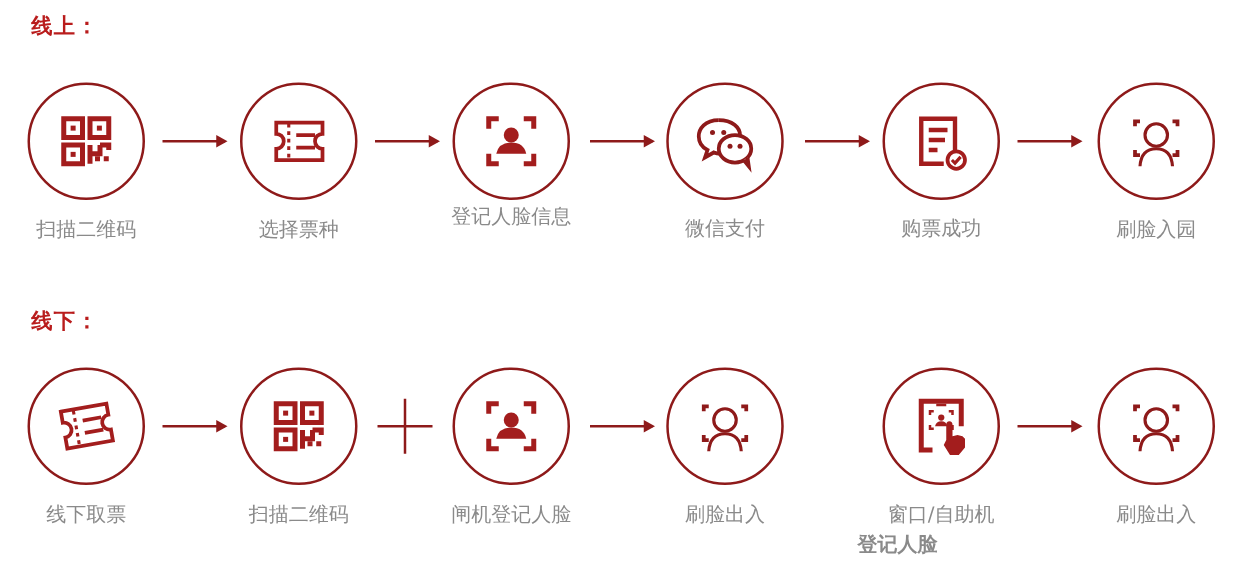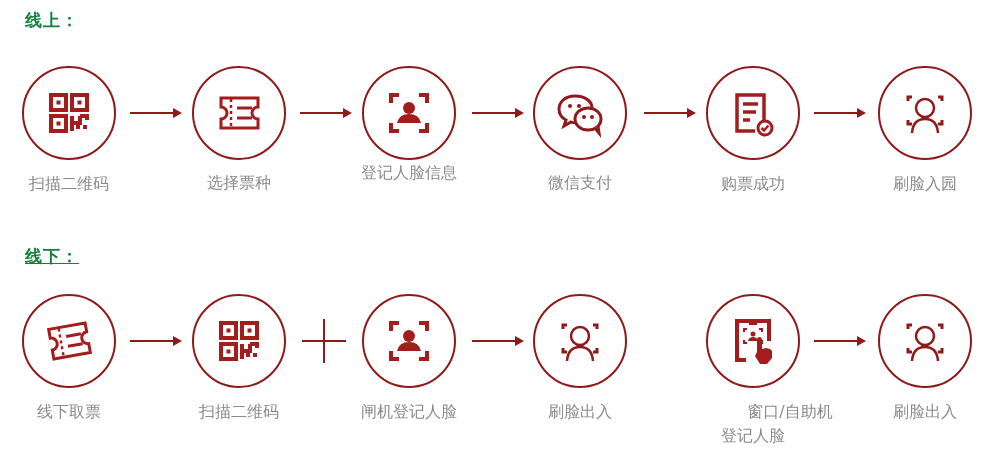--- a/index.html
+++ b/index.html
@@ -1,21 +1,21 @@
 <!DOCTYPE html>
 <html><head>
   <meta charset="utf-8">
   <style>
     html, body { margin:0; padding:0; }
     body {
       width:1000px; height:452px; background:#ffffff; position:relative; overflow:hidden;
       font-family:"DejaVu Sans", "Liberation Sans", sans-serif;
     }
     .heading {
-      position:absolute; left:25px; font-size:17px; font-weight:bold; color:#15803d;
+      position:absolute; left:25px; font-size:17px; font-weight:bold; color:#b91c1c;
       letter-spacing:1px;
     }
     .node {
       position:absolute; width:94px; height:94px; box-sizing:border-box;
       border:2px solid #8e1a1a; border-radius:50%;
     }
     .node svg { position:absolute; left:0; top:0; width:90px; height:90px; }
     .label {
       position:absolute; width:160px; text-align:center; font-size:16px; color:#8a8a8a;
       line-height:22px; white-space:nowrap;
@@ -104,21 +104,21 @@
 </div>
 <div class="label" style="left:-11px; top:173px;">扫描二维码</div>
 
 <div class="arrow" style="left:130px; top:112px; width:50px;"></div>
 
 <div class="node" style="left:192px; top:66px;">
   <svg>
       <use href="#ico-ticket"></use>
     </svg>
 </div>
-<div class="label" style="left:159px; top:173px;font-family:Liberation Mono, monospace;">选择票种</div>
+<div class="label" style="left:159px; top:173px;">选择票种</div>
 
 <div class="arrow" style="left:300px; top:112px; width:50px;"></div>
 
 <div class="node" style="left:362px; top:66px;">
   <svg>
       <use href="#ico-face-reg"></use>
     </svg>
 </div>
 <div class="label" style="left:329px; top:162px;">登记人脸信息</div>
 
@@ -142,21 +142,21 @@
 
 <div class="arrow" style="left:814px; top:112px; width:50px;"></div>
 
 <div class="node" style="left:878px; top:66px;">
   <svg>
       <use href="#ico-face-scan"></use>
     </svg>
 </div>
 <div class="label" style="left:845px; top:173px;">刷脸入园</div>
 
-<div class="heading" style="top:245px;text-decoration:underline;">线下：</div>
+<div class="heading" style="top:245px;">线下：</div>
 
 <div class="node" style="left:22px; top:294px;">
   <svg style="transform:rotate(-10deg);">
       <use href="#ico-ticket"></use>
     </svg>
 </div>
 <div class="label" style="left:-11px; top:401px;">线下取票</div>
 
 <div class="arrow" style="left:130px; top:340px; width:50px;"></div>
 
@@ -183,22 +183,22 @@
       <use href="#ico-face-scan"></use>
     </svg>
 </div>
 <div class="label" style="left:500px; top:401px;">刷脸出入</div>
 
 <div class="node" style="left:706px; top:294px;">
   <svg>
       <use href="#ico-kiosk"></use>
     </svg>
 </div>
-<div class="label" style="left:710px; top:401px;">窗口/自助机</div>
-<div class="label" style="left:673px; top:425px;">登记人脸</div>
+<div class="label" style="left:673px; top:401px;">窗口/自助机</div>
+<div class="label" style="left:638px; top:425px;font-weight:bold;">登记人脸</div>
 
 <div class="arrow" style="left:814px; top:340px; width:50px;"></div>
 
 <div class="node" style="left:878px; top:294px;">
   <svg>
       <use href="#ico-face-scan"></use>
     </svg>
 </div>
 <div class="label" style="left:845px; top:401px;">刷脸出入</div>
 

